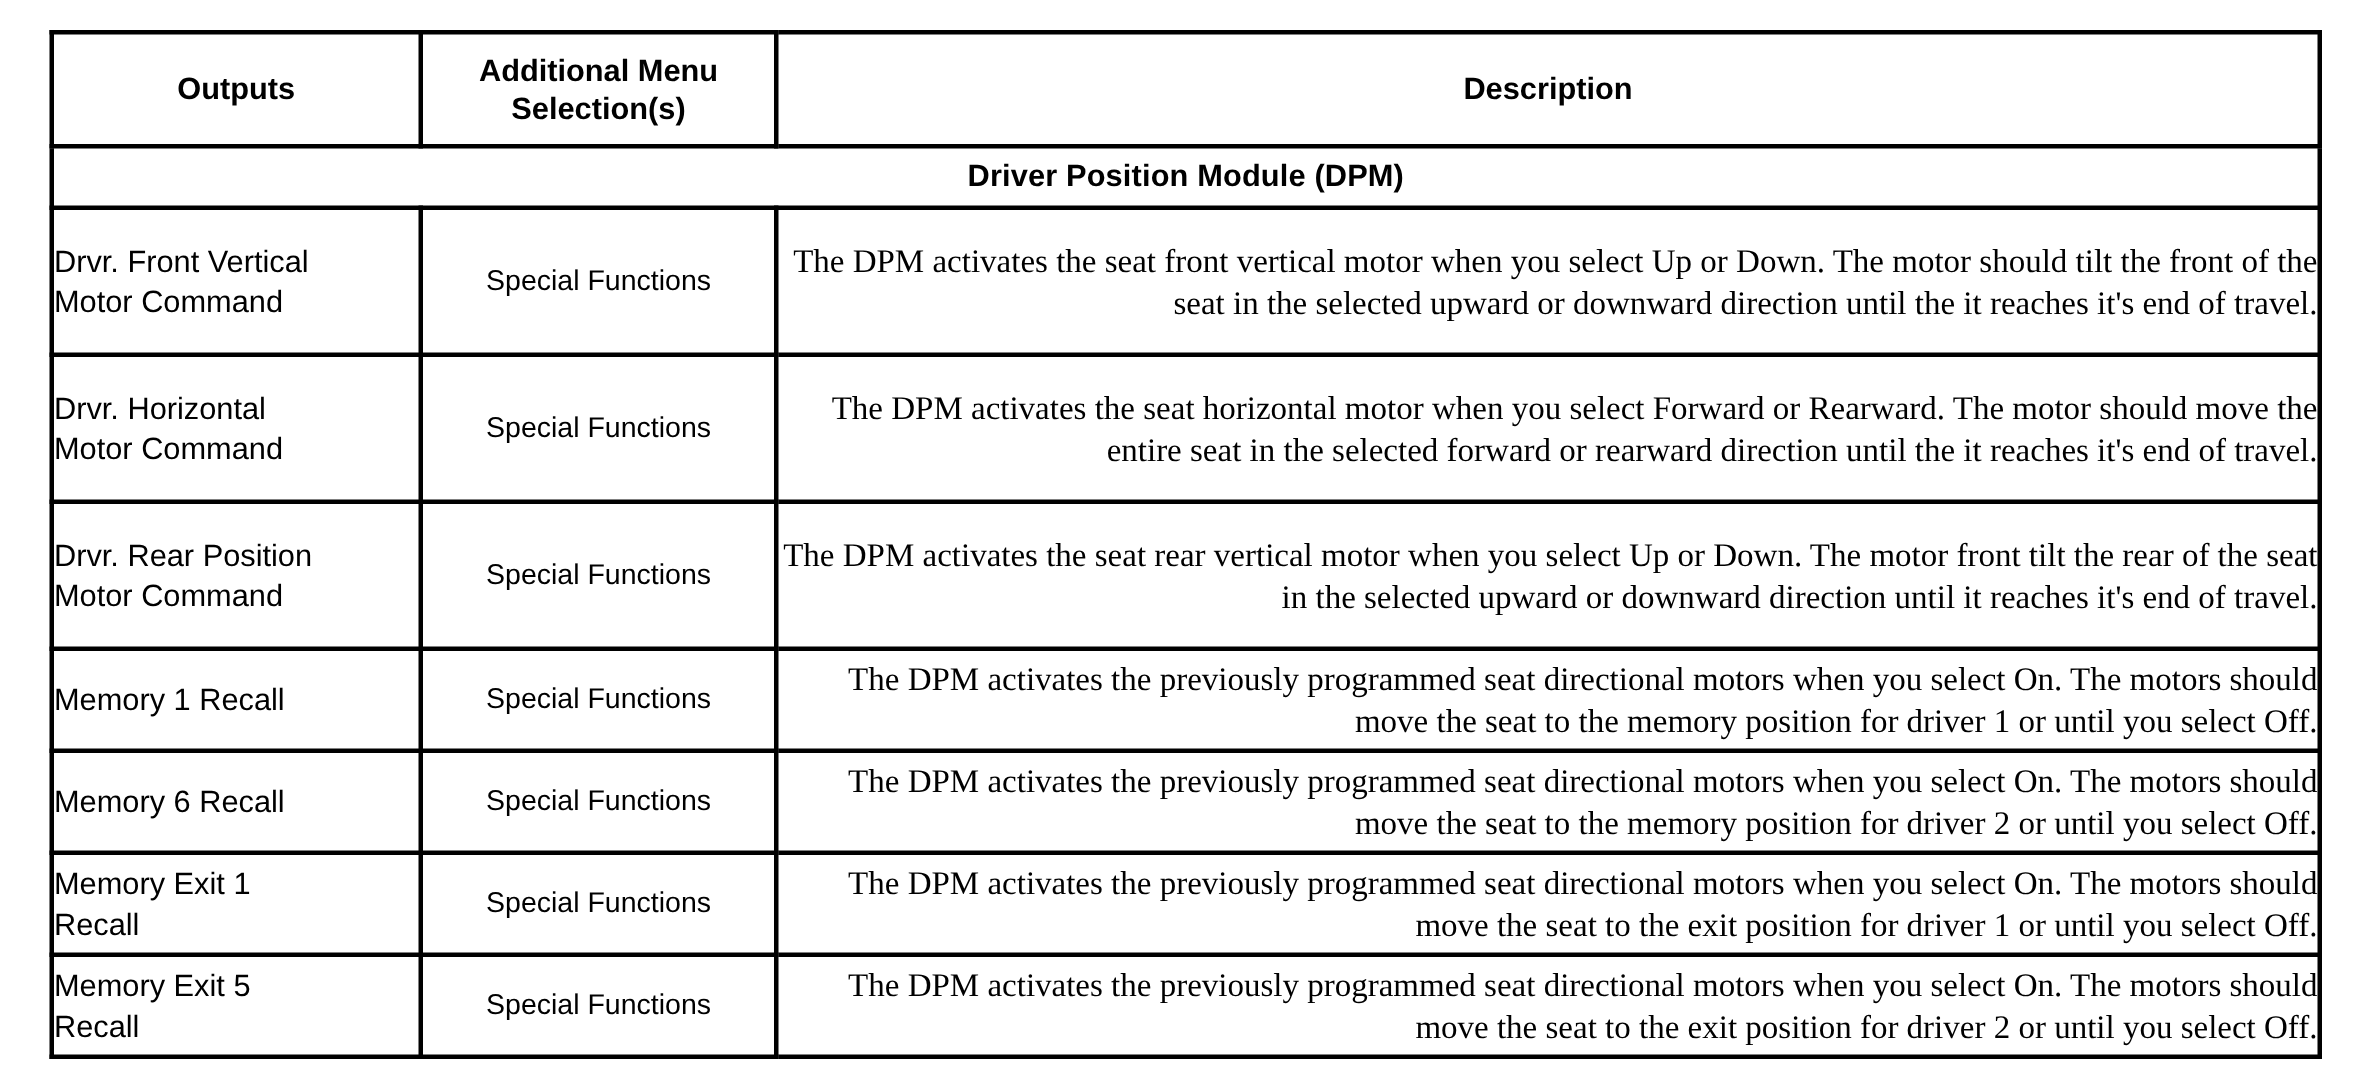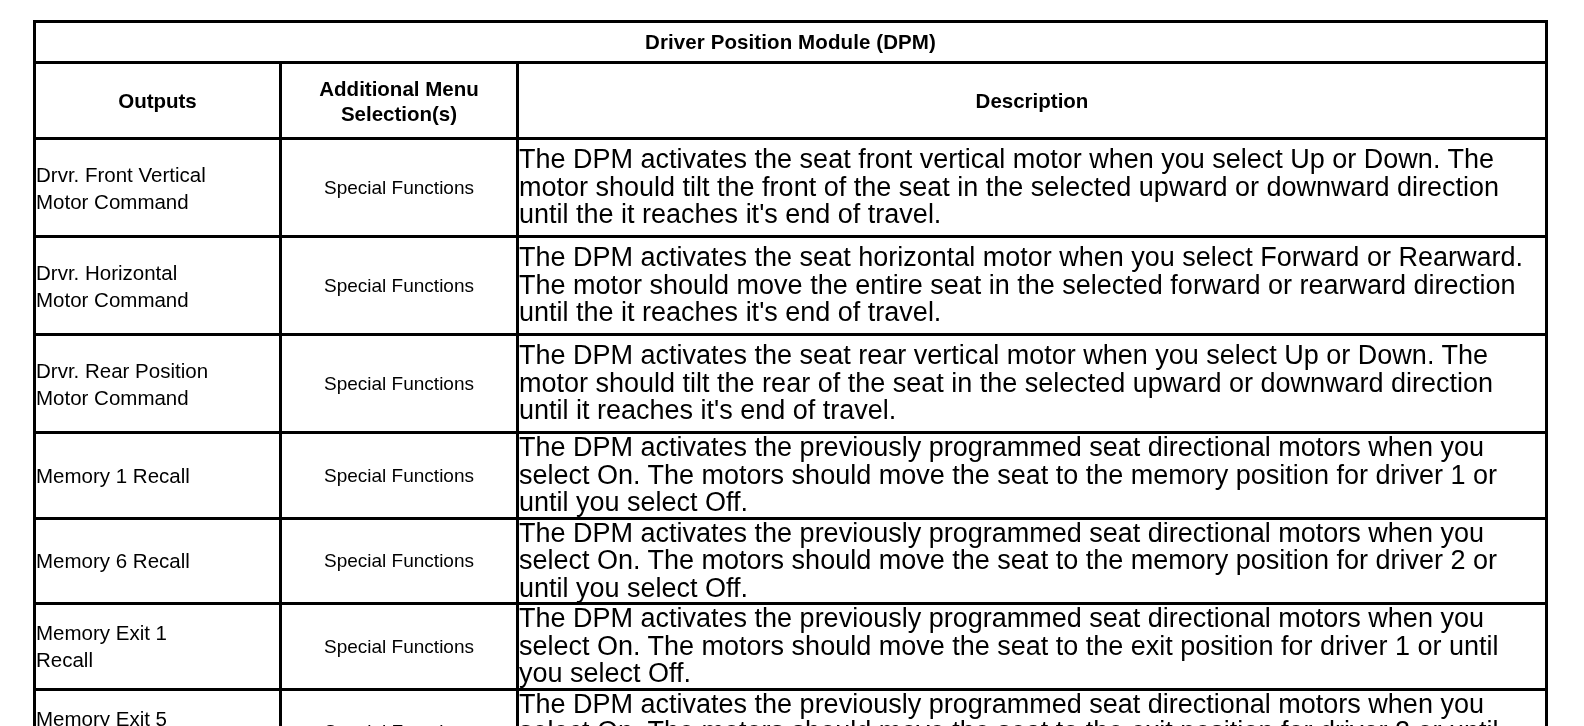--- a/index.html
+++ b/index.html
@@ -76,53 +76,54 @@
     vertical-align: middle;
   }
   .cell-menu {
     font-size: 19px;
     line-height: 27px;
     text-align: center;
     vertical-align: middle;
     padding: 0 4px;
   }
   .cell-desc {
-    font-size: 27px;
+    font-size: 22px;
     line-height: 27.5px;
-    text-align: left;
+    text-align: right;
     vertical-align: middle;
     padding: 2px 6px 2px 8px;
+    font-family: Liberation Serif, serif;
   }
   .r-tall { height: 98px; margin-top: 44px; }
   .r-short { height: 68px; margin-left: 28px; }
 </style>
 </head>
 <body>
 
 <div class="page">
 
   <table class="dpm-table">
     <colgroup>
       <col class="c-outputs">
       <col class="c-menu">
       <col class="c-desc">
     </colgroup>
     <tbody>
 
       <tr>
-        <td class="title-cell" colspan="3">Driver Position Module (DPM)</td>
-      </tr>
-
-      <tr>
         <td class="head-cell head-outputs">Outputs</td>
         <td class="head-cell two-line">
           <div>Additional Menu</div>
           <div>Selection(s)</div>
         </td>
         <td class="head-cell head-desc">Description</td>
+      </tr>
+
+      <tr>
+        <td class="title-cell" colspan="3">Driver Position Module (DPM)</td>
       </tr>
 
       <tr class="r-tall">
         <td class="cell-output">
           <div>Drvr. Front Vertical</div>
           <div>Motor Command</div>
         </td>
         <td class="cell-menu">Special Functions</td>
         <td class="cell-desc">The DPM activates the seat front vertical motor when you select Up or Down. The motor should tilt the front of the seat in the selected upward or downward direction until the it reaches it's end of travel.</td>
       </tr>
@@ -135,21 +136,21 @@
         <td class="cell-menu">Special Functions</td>
         <td class="cell-desc">The DPM activates the seat horizontal motor when you select Forward or Rearward. The motor should move the entire seat in the selected forward or rearward direction until the it reaches it's end of travel.</td>
       </tr>
 
       <tr class="r-tall">
         <td class="cell-output">
           <div>Drvr. Rear Position</div>
           <div>Motor Command</div>
         </td>
         <td class="cell-menu">Special Functions</td>
-        <td class="cell-desc">The DPM activates the seat rear vertical motor when you select Up or Down. The motor should tilt the rear of the seat in the selected upward or downward direction until it reaches it's end of travel.</td>
+        <td class="cell-desc">The DPM activates the seat rear vertical motor when you select Up or Down. The motor front tilt the rear of the seat in the selected upward or downward direction until it reaches it's end of travel.</td>
       </tr>
 
       <tr class="r-short">
         <td class="cell-output">
           <div>Memory 1 Recall</div>
         </td>
         <td class="cell-menu">Special Functions</td>
         <td class="cell-desc">The DPM activates the previously programmed seat directional motors when you select On. The motors should move the seat to the memory position for driver 1 or until you select Off.</td>
       </tr>
 

